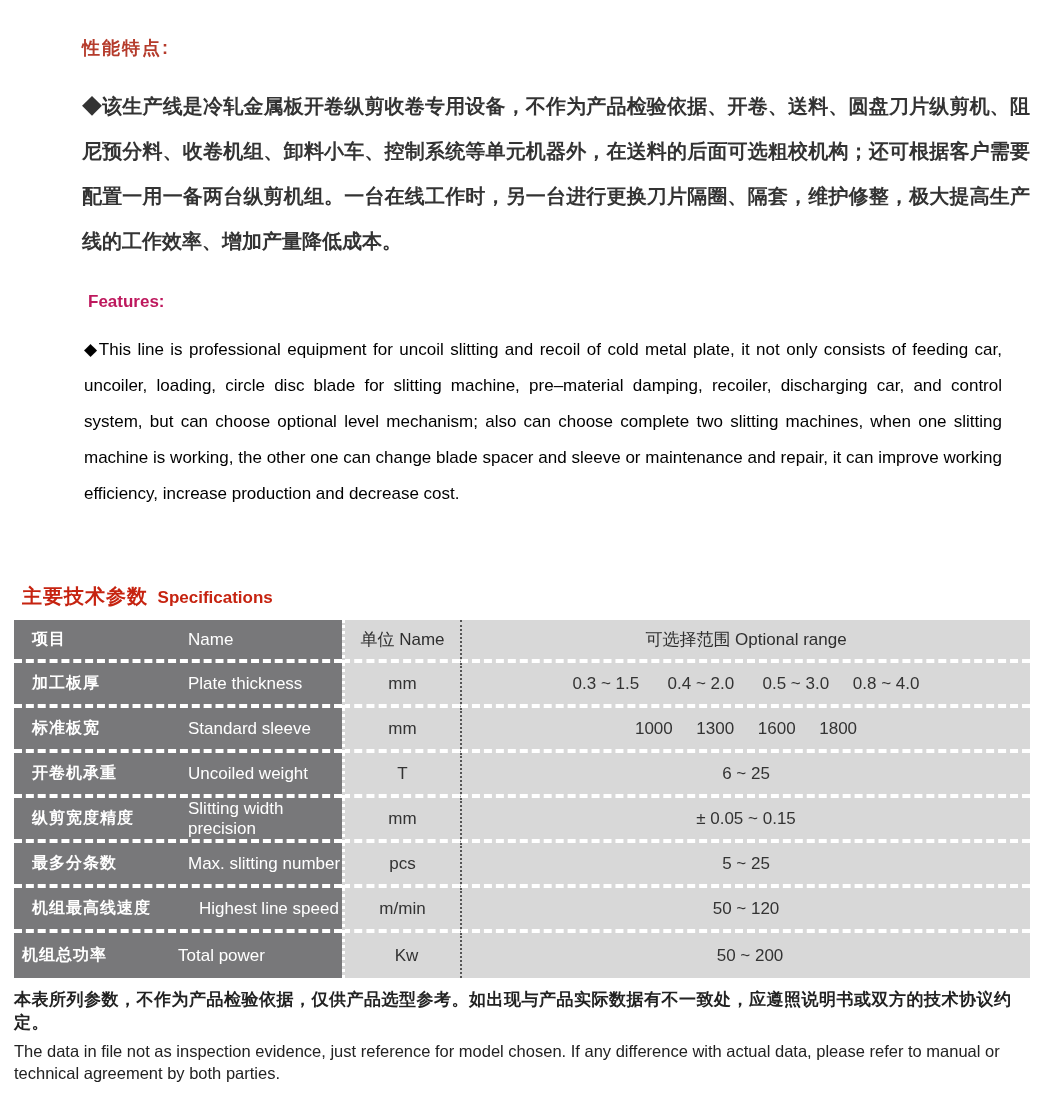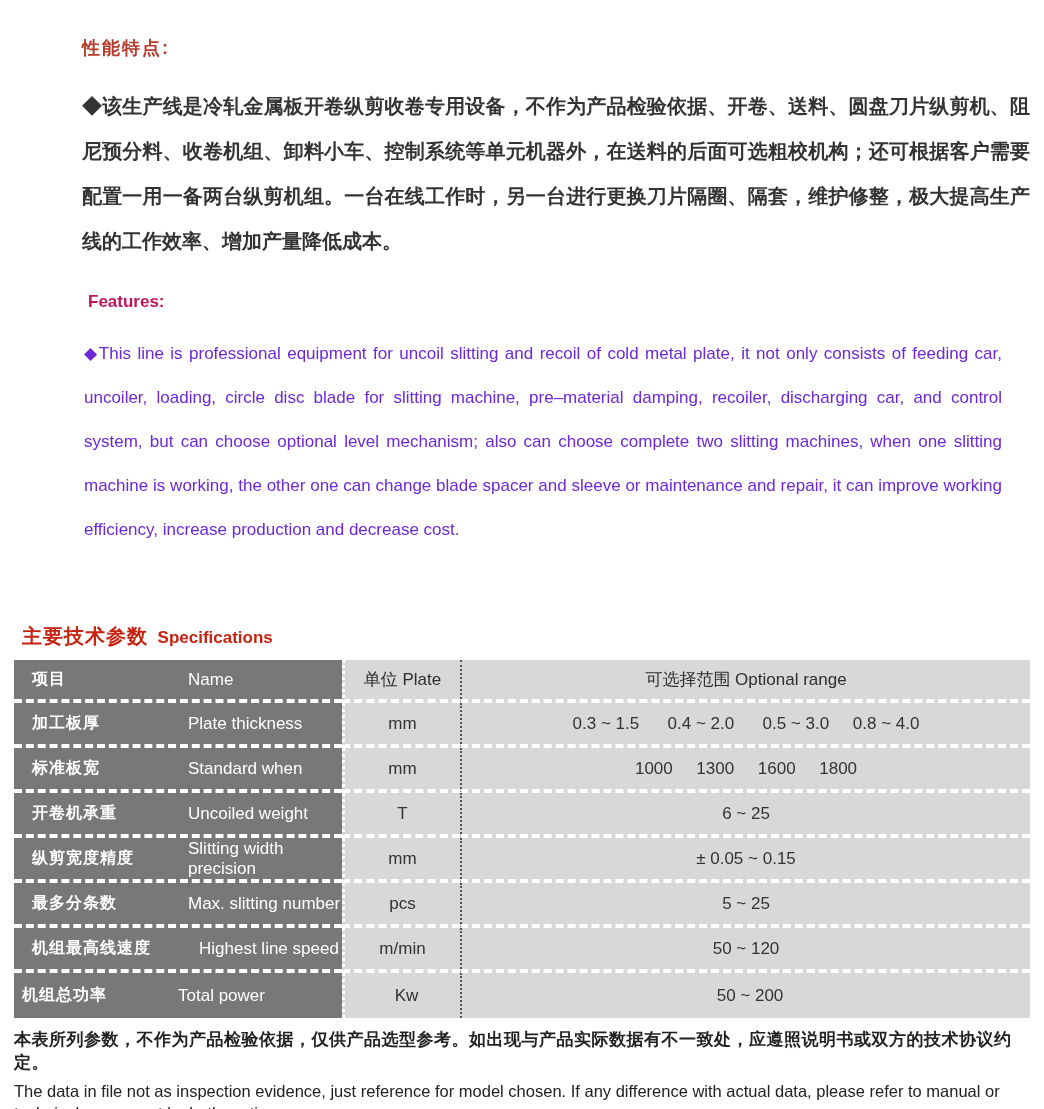--- a/index.html
+++ b/index.html
@@ -38,23 +38,23 @@
   .en-heading {
     margin: 28px 0 0 88px;
     font-size: 17px;
     font-weight: bold;
     color: #be185d;
   }
   .en-para {
     margin: 20px 0 0 84px;
     width: 918px;
     font-size: 17px;
-    line-height: 44px;
+    line-height: 36px;
     text-align: justify;
-    color: #6d28d9;
+    color: #000000;
   }
 
   
   .spec-heading {
     margin: 72px 0 10px 22px;
     font-size: 20px;
     line-height: 24px;
   }
   .spec-heading .spec-cn {
     color: #c62310;
@@ -161,37 +161,37 @@
     <span class="spec-en">Specifications</span>
   </h2>
 
   <div class="spec-table">
 
     <div class="t-row t-header">
       <div class="cell col-name">
         <span class="cn">项目</span>
         <span class="en">Name</span>
       </div>
-      <div class="cell col-unit">单位 Plate</div>
+      <div class="cell col-unit">单位 Name</div>
       <div class="cell col-range">可选择范围 Optional range</div>
     </div>
 
     <div class="t-row">
       <div class="cell col-name">
         <span class="cn">加工板厚</span>
         <span class="en">Plate thickness</span>
       </div>
       <div class="cell col-unit">mm</div>
       <div class="cell col-range">0.3 ~ 1.5      0.4 ~ 2.0      0.5 ~ 3.0     0.8 ~ 4.0</div>
     </div>
 
     <div class="t-row">
       <div class="cell col-name">
         <span class="cn">标准板宽</span>
-        <span class="en">Standard when</span>
+        <span class="en">Standard sleeve</span>
       </div>
       <div class="cell col-unit">mm</div>
       <div class="cell col-range">1000     1300     1600     1800</div>
     </div>
 
     <div class="t-row">
       <div class="cell col-name">
         <span class="cn">开卷机承重</span>
         <span class="en">Uncoiled weight</span>
       </div>

